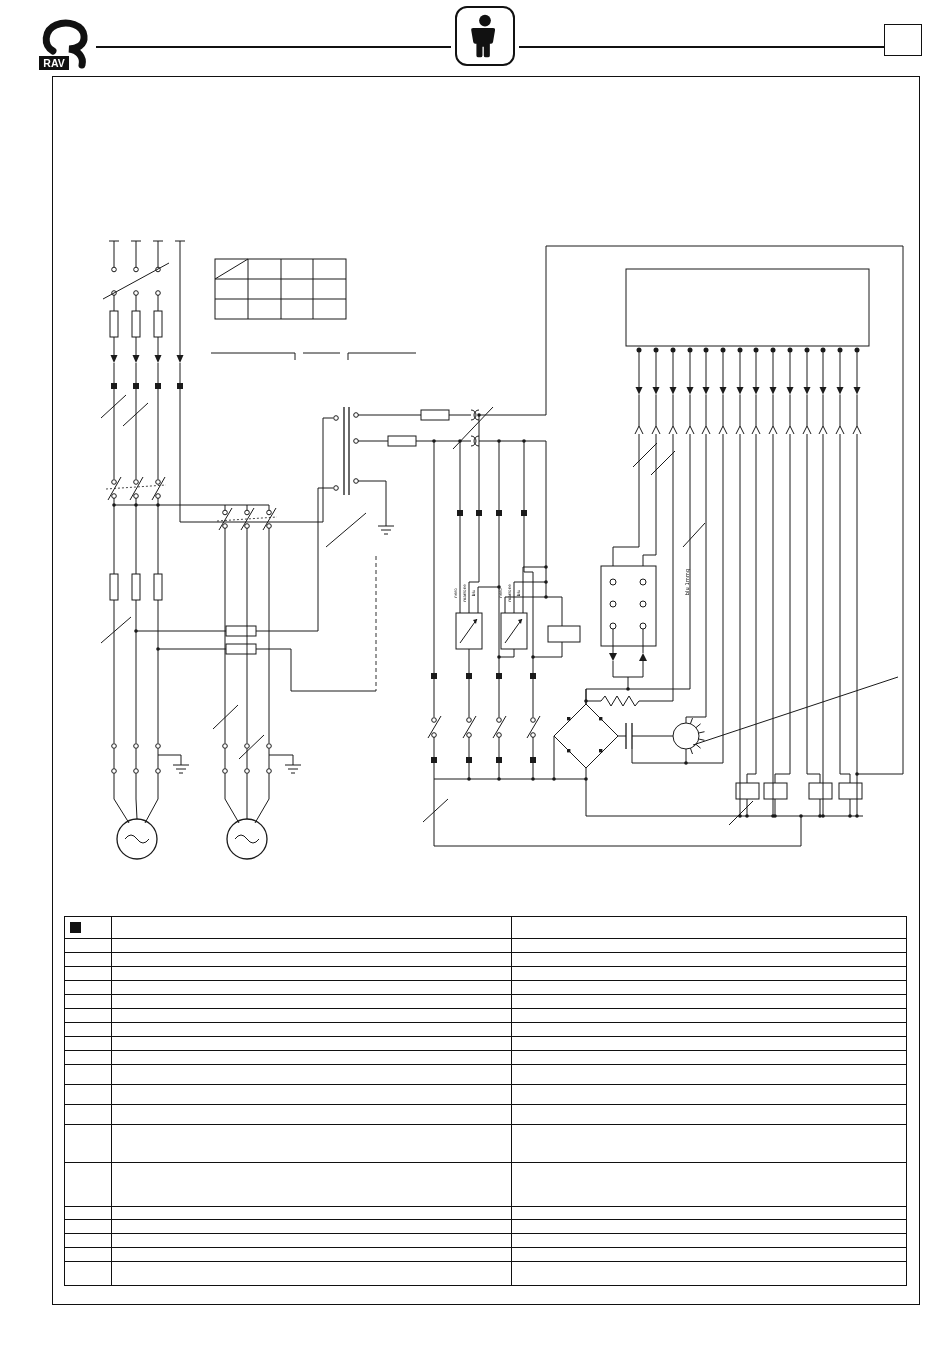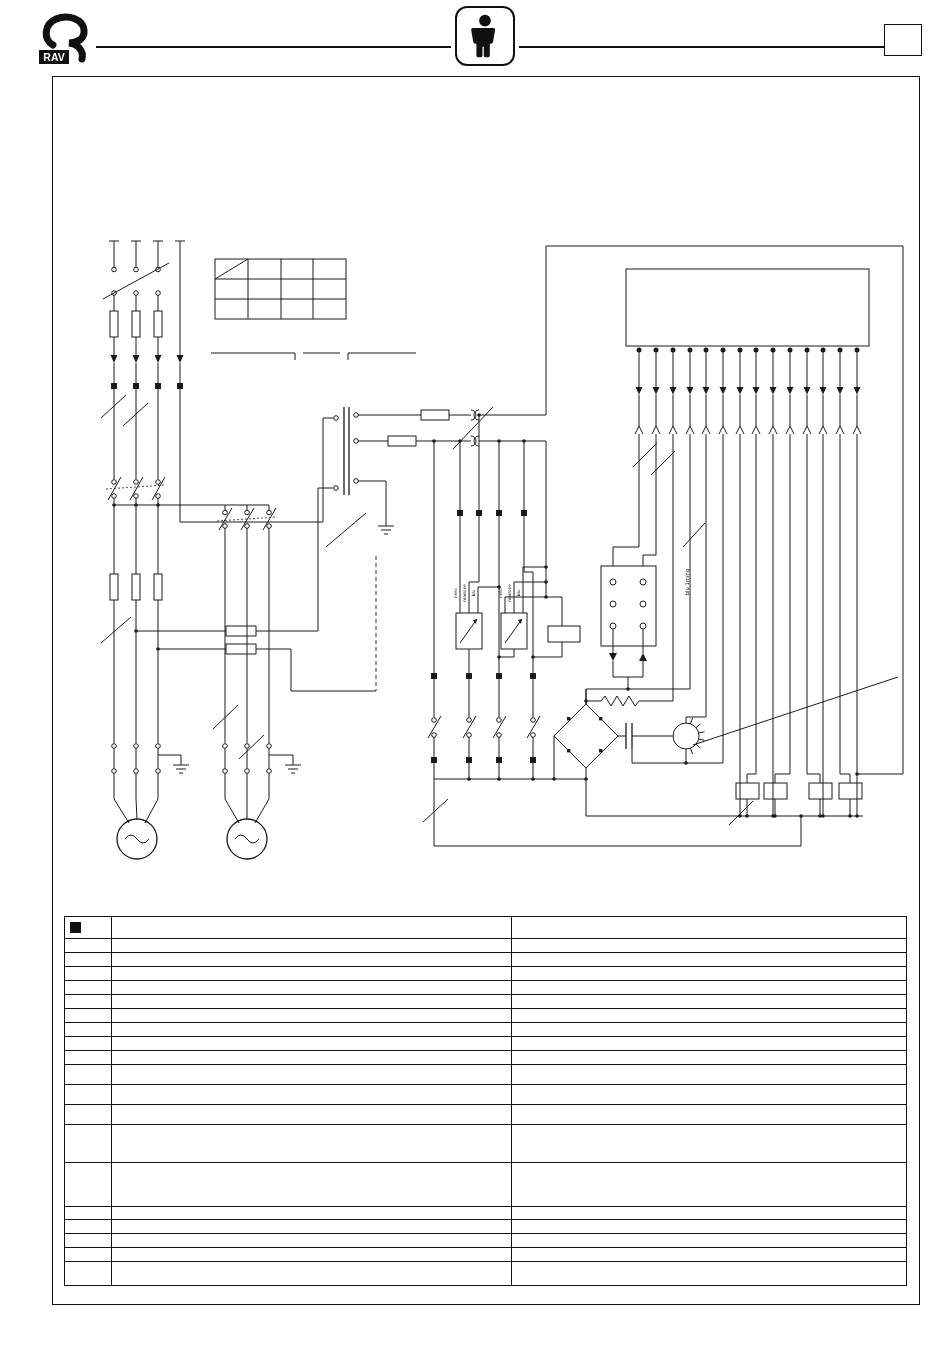--- a/index.html
+++ b/index.html
@@ -20,21 +20,21 @@
   .trow:last-child{border-bottom:none;}
   .tc{box-sizing:border-box;}
   .c0{width:47px;border-right:1px solid #111;}
   .c1{width:400px;border-right:1px solid #111;}
   .c2{flex:1;}
   .marker{width:11px;height:11px;background:#111;margin:5px 0 0 5px;}
 </style>
 </head>
 <body>
 
-<div class="abs" style="left:38px;top:10px;width:56px;height:58px;">
+<div class="abs" style="left:38px;top:16px;width:56px;height:58px;">
   <svg width="56" height="58" viewBox="0 0 56 58">
     <path d="M15,35 C5,30 6,14 18,9 C30,4 45,9 46,20 C47,29 39,33 31,33 C40,34 46,41 44,49" stroke="#111" stroke-width="7" stroke-linecap="round" fill="none"></path>
     <rect x="1" y="40" width="30" height="14" fill="#111"></rect>
     <text x="16" y="51" text-anchor="middle" font-size="10.5" font-weight="bold" fill="#fff" font-family="Liberation Sans, sans-serif">RAV</text>
   </svg>
 </div>
 
 <div class="abs hline" style="left:96px;top:46px;width:355px;"></div>
 <div class="abs hline" style="left:519px;top:46px;width:403px;"></div>
 

